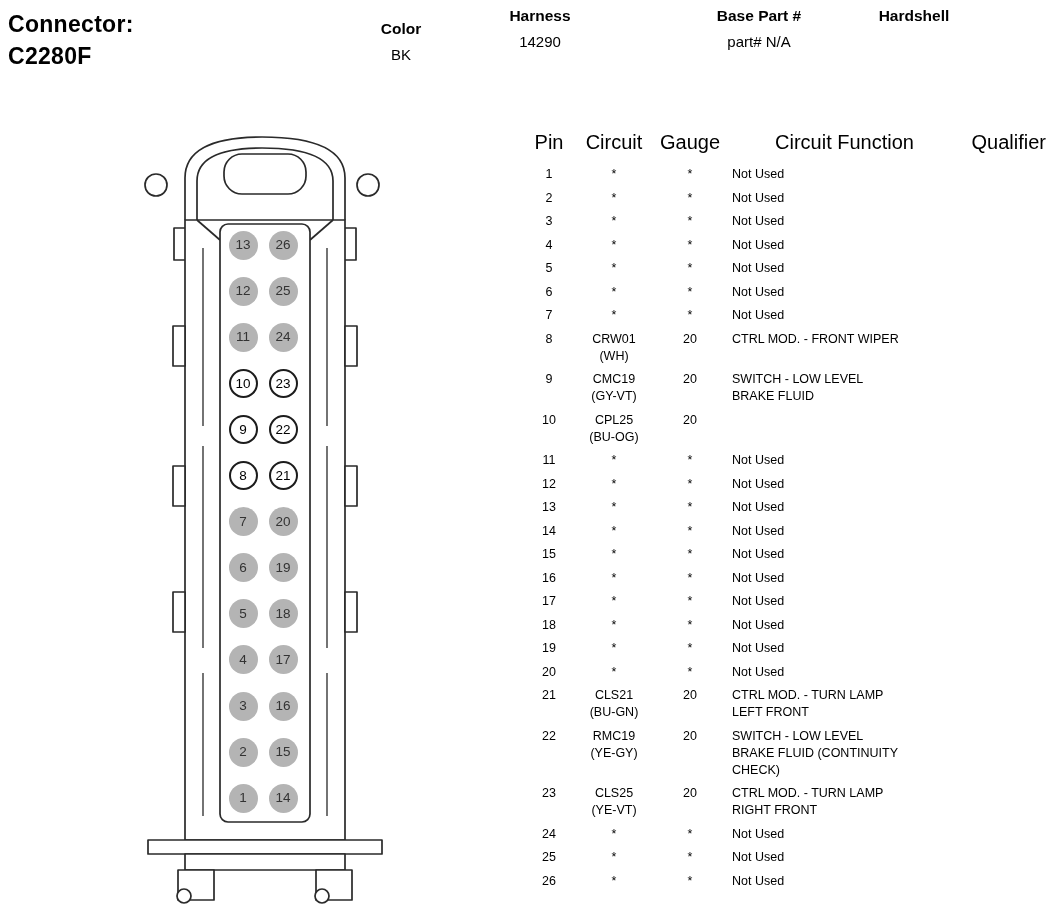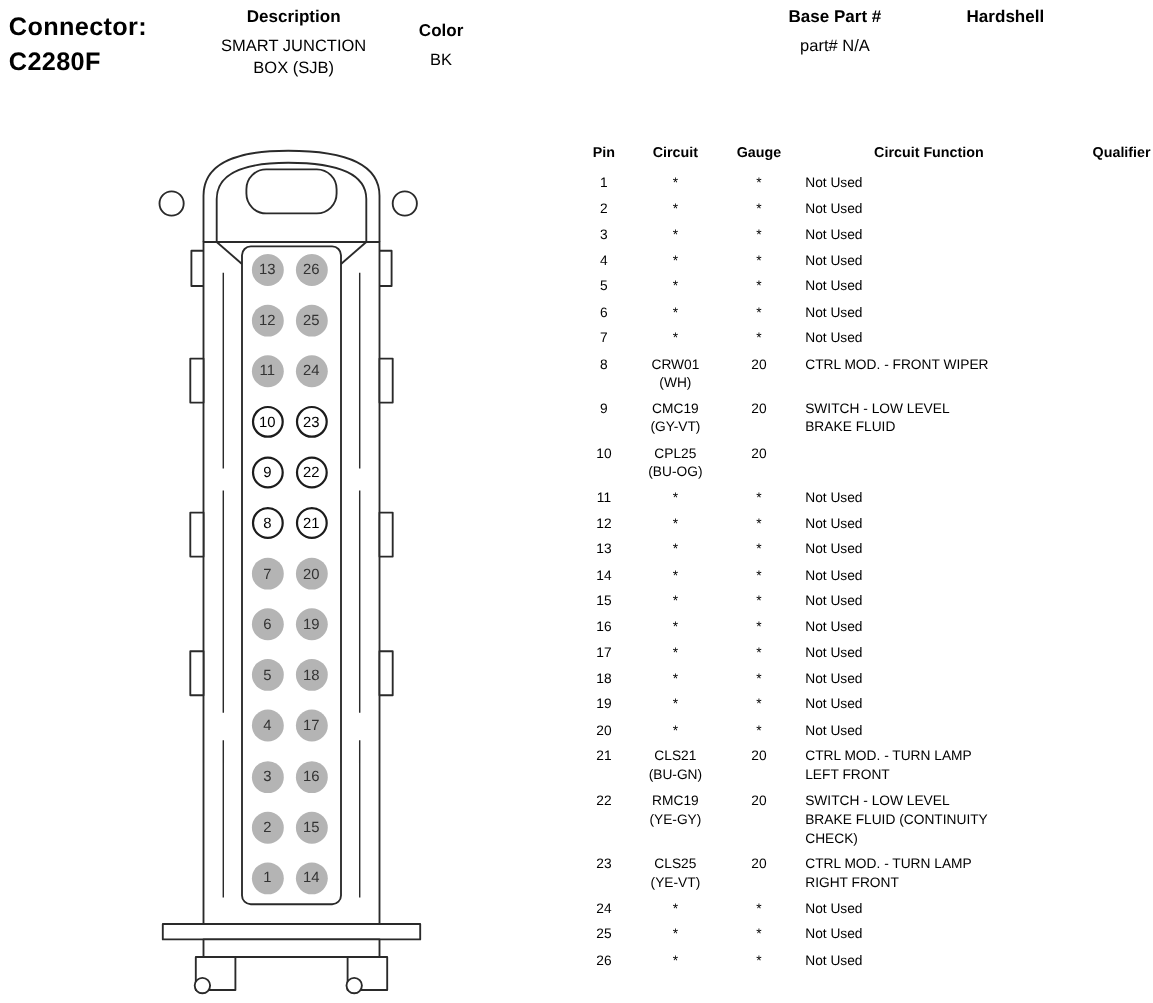--- a/index.html
+++ b/index.html
@@ -34,21 +34,21 @@
   .pin {
     position: absolute; width: 29px; height: 29px; border-radius: 50%;
     display: flex; align-items: center; justify-content: center;
     font-size: 13.5px; line-height: 1;
   }
   .pin-unused { background: var(--pin-unused, #b4b4b4); color: #333; }
   .pin-used   { background: var(--pin-used, #ffffff); border: 2px solid var(--outline, #141414); color: #000; }
 
   
   .pin-table { position: absolute; left: 530px; top: 131px; width: 516px; }
-  .thead { display: flex; font-weight: bold; font-size: 13px; margin-bottom: 12px; }
+  .thead { display: flex; font-weight: normal; font-size: 20px; margin-bottom: 12px; }
   .th-pin     { width: 38px; text-align: center; }
   .th-circuit { width: 92px; text-align: center; }
   .th-gauge   { width: 60px; text-align: center; }
   .th-func    { width: 225px; margin-left: 12px; text-align: center; }
   .th-qual    { flex: 1; text-align: right; }
   .tr { display: flex; margin-bottom: 6.5px; font-size: 12.5px; }
   .td { line-height: 17px; }
   .td-pin     { width: 38px; text-align: center; }
   .td-circuit { width: 92px; text-align: center; white-space: pre-line; }
   .td-gauge   { width: 60px; text-align: center; }
@@ -58,28 +58,27 @@
 </head>
 <body>
 
 <div class="page">
 
   <div class="conn-title">
     <div>Connector:</div>
     <div>C2280F</div>
   </div>
 
-  <div class="hfield f-desc">
-    <div class="hlabel">Description</div>
-    <div class="hvalue">SMART JUNCTION
-BOX (SJB)</div>
-  </div>
   <div class="hfield f-color">
     <div class="hlabel">Color</div>
     <div class="hvalue">BK</div>
+  </div>
+  <div class="hfield f-harness">
+    <div class="hlabel">Harness</div>
+    <div class="hvalue">14290</div>
   </div>
   <div class="hfield f-base">
     <div class="hlabel">Base Part #</div>
     <div class="hvalue">part# N/A</div>
   </div>
   <div class="hfield f-hardshell">
     <div class="hlabel">Hardshell</div>
     <div class="hvalue"></div>
   </div>
 

